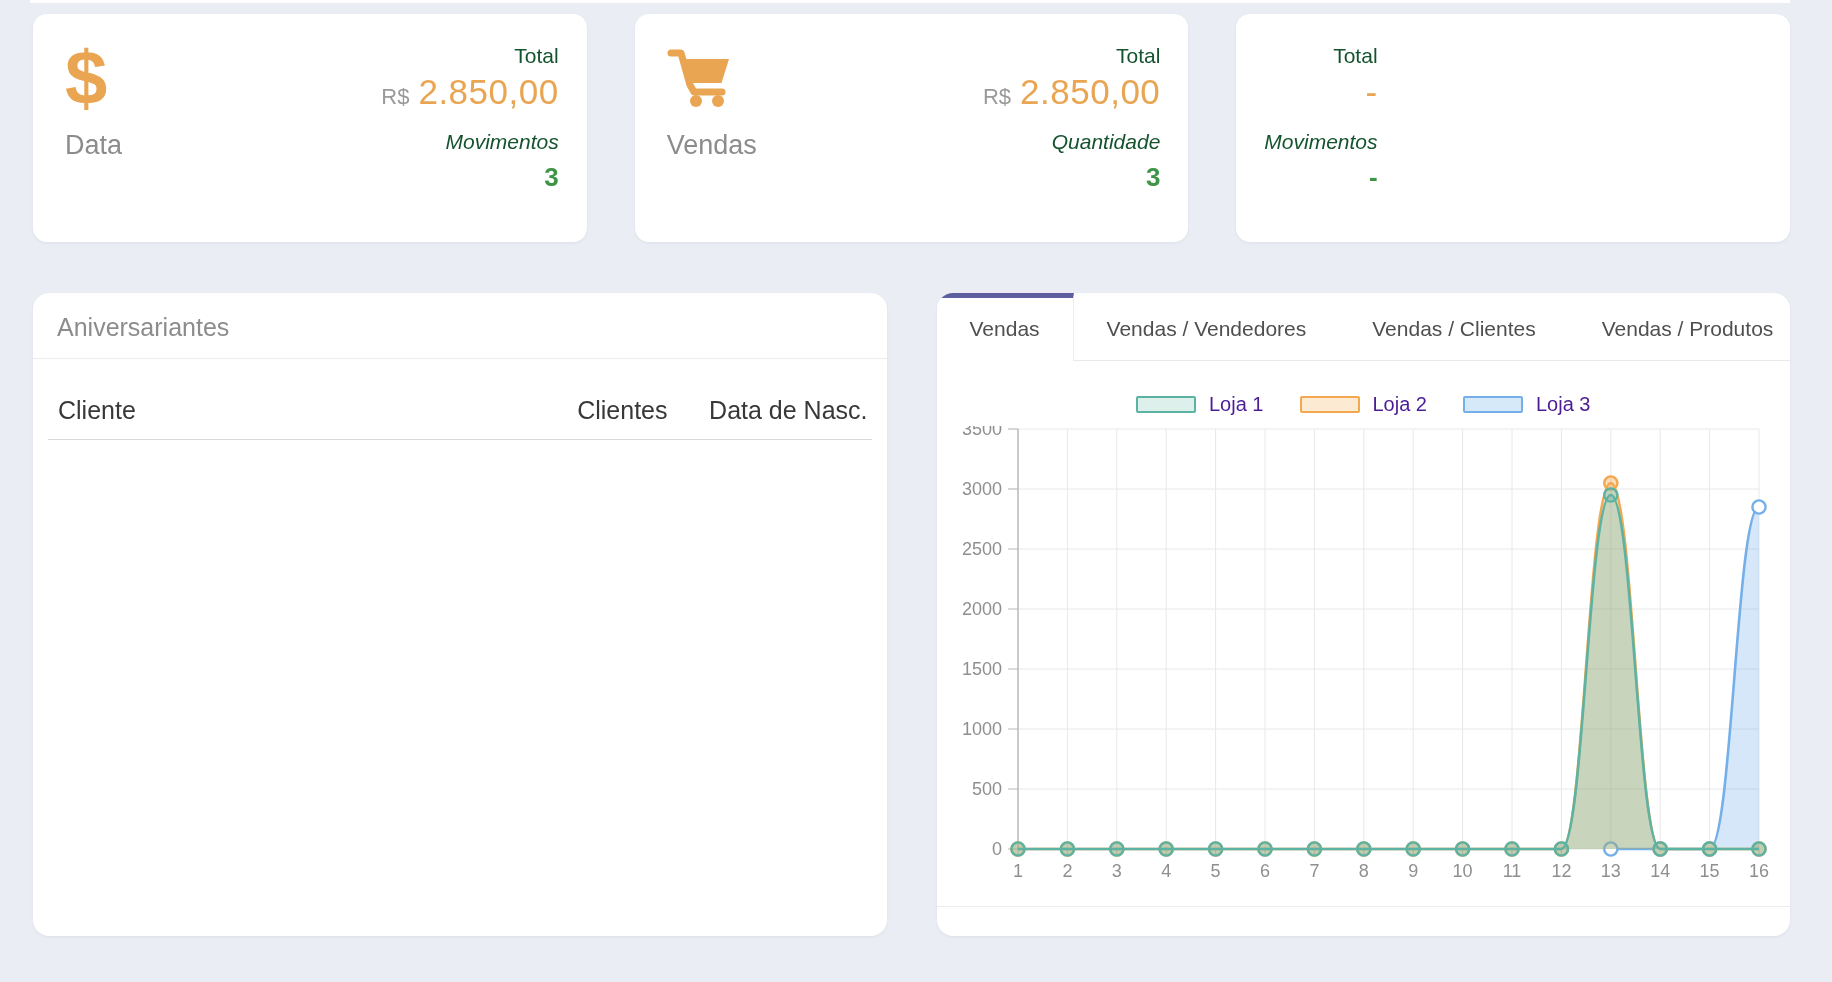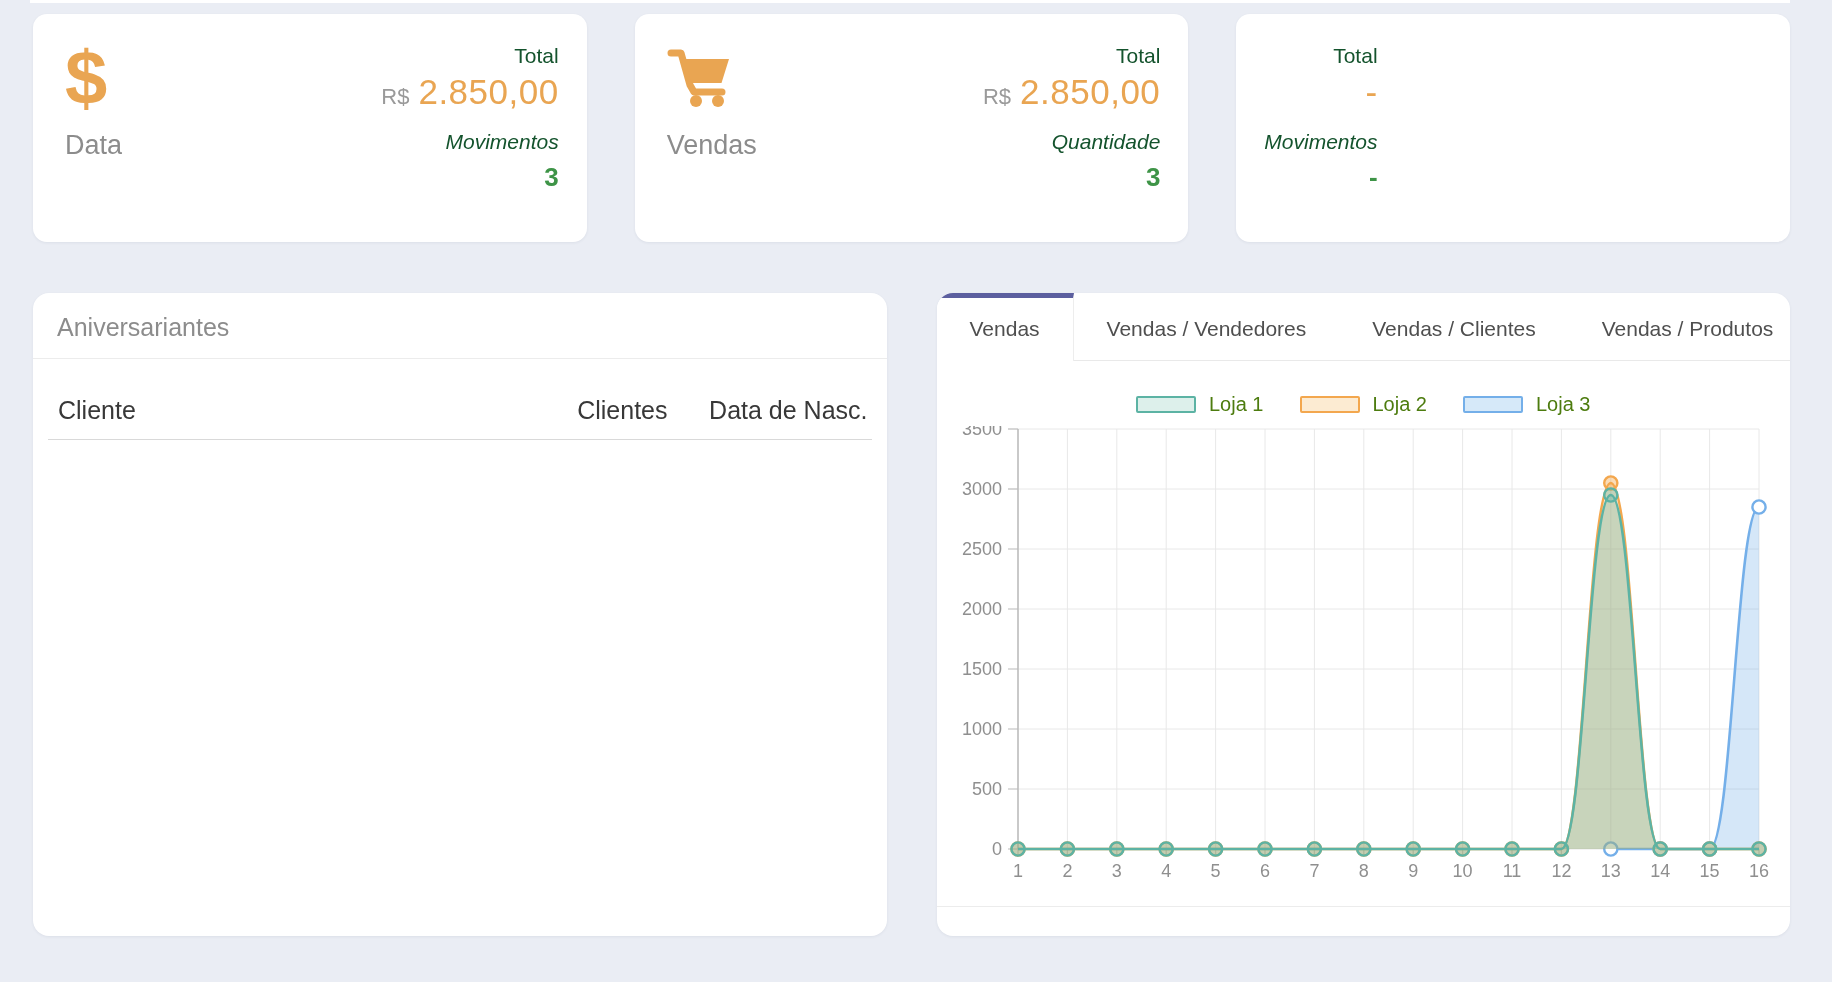--- a/index.html
+++ b/index.html
@@ -44,21 +44,21 @@
   .table-head .col-right { text-align:right; }
 
   .right-panel { display:flex; flex-direction:column; overflow:hidden; }
   .tabs { display:flex; border-bottom:1px solid #e9e9e9; }
   .tab { padding:0 33px; line-height:62px; font-size:21px; color:#4f4f4f; border-top:5px solid transparent; cursor:pointer; white-space:nowrap; }
   .tab.active { border-top-color:#5c5f9f; border-right:1px solid #ededed; margin-bottom:-1px; background:#fff; }
 
   .legend { display:flex; justify-content:center; gap:20px; margin-top:32px; }
   .legend-item { display:flex; align-items:center; gap:13px; margin:0 8px; cursor:pointer; }
   .legend-box { width:60px; height:17px; border:2px solid #999; border-radius:2px; background:#eee; }
-  .legend-label { font-size:20px; color:#4d7c0f; }
+  .legend-label { font-size:20px; color:#4c1d95; }
   #chart-svg { margin-top:10px; display:block; }
   .panel-footer { margin-top:auto; border-top:1px solid #ececec; height:30px; }
 </style>
 </head>
 <body>
 
 <div class="top-strip"></div>
 
 <div class="cards-row">
 

